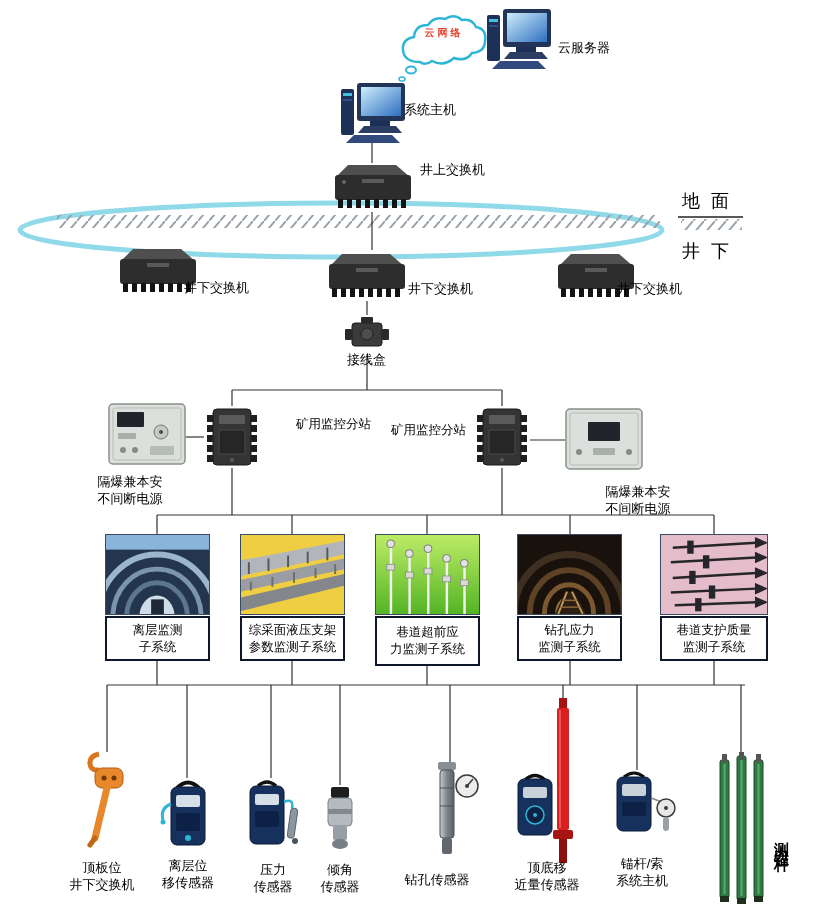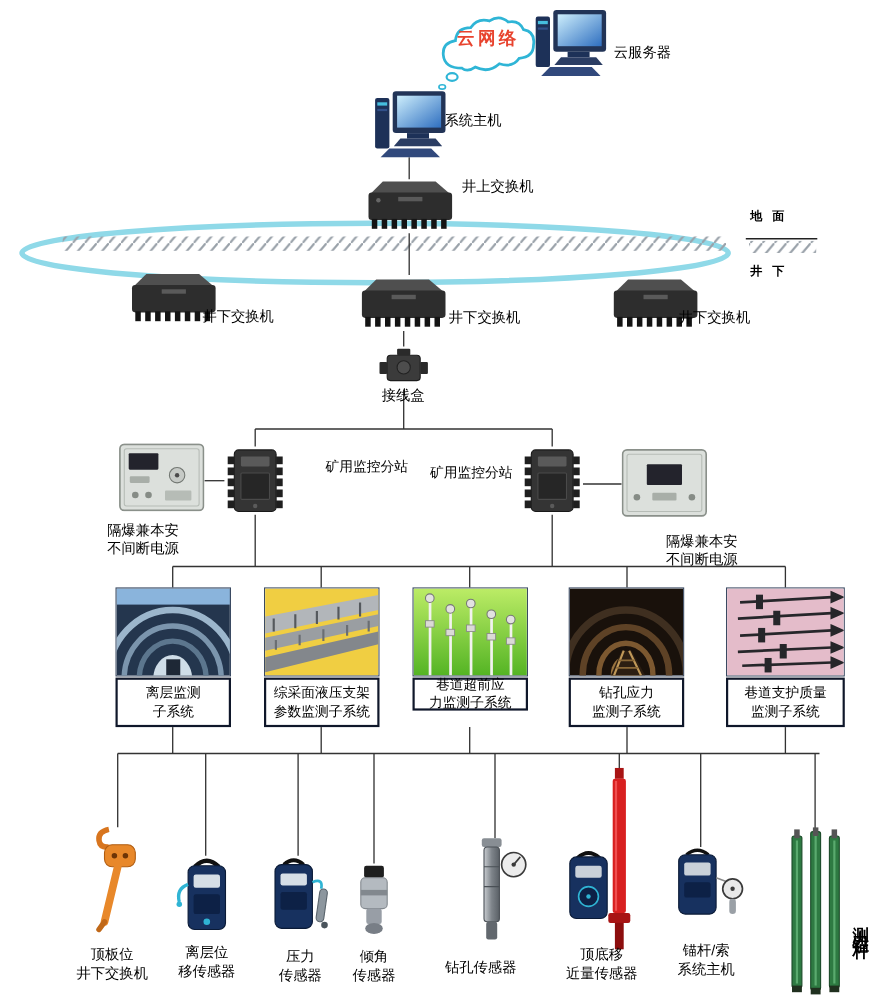--- a/index.html
+++ b/index.html
@@ -6,22 +6,22 @@
   .canvas {
     position:relative; width:813px; height:909px; background:#fff;
     font-family:"Liberation Sans","DejaVu Sans",sans-serif; color:#000;
     overflow:hidden;
   }
   .abs { position:absolute; }
   .dev { position:absolute; }
   .dev svg { display:block; width:100%; height:100%; }
   .lbl { position:absolute; font-size:13px; line-height:1.3; white-space:pre-line; }
   .lbl.c { text-align:center; }
-  .lbl.b { font-weight:bold; font-size:11px; letter-spacing:3px; }
-  .cloud-txt { color:#e8432e; font-weight:bold; font-size:16px; letter-spacing:3px; text-align:center; }
+  .lbl.b { font-weight:normal; font-size:18px; letter-spacing:3px; }
+  .cloud-txt { color:#e8432e; font-weight:bold; font-size:10px; letter-spacing:3px; text-align:center; }
   .sysimg { position:absolute; border:1px solid #3a4a62; box-sizing:border-box; }
   .sysimg svg { display:block; width:100%; height:100%; }
   .syslbl {
     position:absolute; border:2px solid #0f172a; background:#fff; box-sizing:border-box;
     display:flex; align-items:center; justify-content:center; text-align:center;
     font-size:12.5px; line-height:1.35; white-space:pre-line;
   }
   .vert { writing-mode:vertical-rl; font-weight:bold; font-size:15px; letter-spacing:5px; }
 </style>
 </head>
@@ -328,21 +328,21 @@
           <rect x="49" y="34" width="8" height="6" fill="#dadad6" stroke="#888" stroke-width="0.8"></rect>
         <rect x="71" y="27" width="2.5" height="54" fill="#f2f2f0"></rect>
           <circle cx="72" cy="24" r="4" fill="#e2e2e0" stroke="#777"></circle>
           <rect x="68" y="42" width="8" height="6" fill="#dadad6" stroke="#888" stroke-width="0.8"></rect>
         <rect x="89" y="32" width="2.5" height="49" fill="#f2f2f0"></rect>
           <circle cx="90" cy="29" r="4" fill="#e2e2e0" stroke="#777"></circle>
           <rect x="86" y="46" width="8" height="6" fill="#dadad6" stroke="#888" stroke-width="0.8"></rect>
       </g>
     </svg>
   </div>
-  <div class="syslbl" style="left:375px;top:616px;width:105px;height:30px">巷道超前应
+  <div class="syslbl" style="left:375px;top:616px;width:105px;height:50px">巷道超前应
 力监测子系统</div>
 
   <div class="sysimg" style="left:517px;top:534px;width:105px;height:81px">
     <svg viewBox="0 0 105 81" preserveAspectRatio="none">
       <rect width="105" height="81" fill="#19110b"></rect>
       <ellipse cx="52" cy="80" rx="56" ry="60" fill="none" stroke="#3f2f20" stroke-width="7"></ellipse>
       <ellipse cx="52" cy="80" rx="40" ry="44" fill="none" stroke="#5e4226" stroke-width="6"></ellipse>
       <ellipse cx="52" cy="80" rx="25" ry="29" fill="none" stroke="#7c5830" stroke-width="5"></ellipse>
       <ellipse cx="52" cy="80" rx="14" ry="17" fill="#9a7440"></ellipse>
       <polygon points="38,81 48,58 57,58 70,81" fill="#2c1e12"></polygon>

